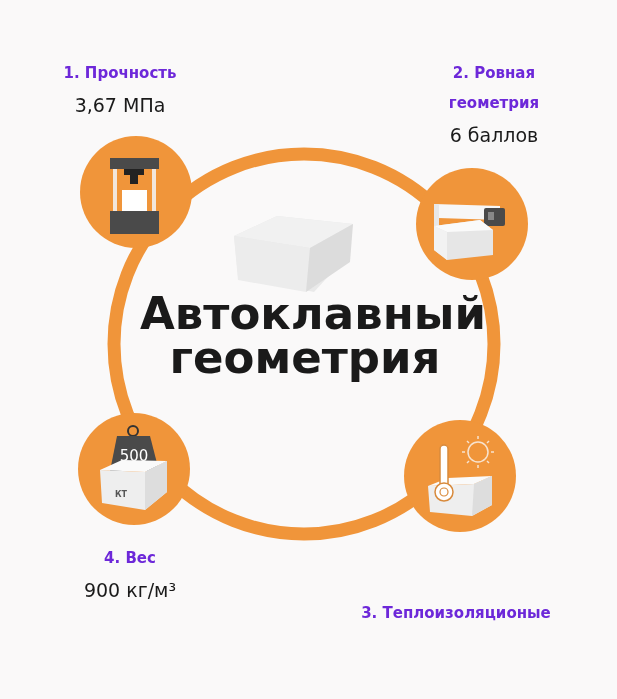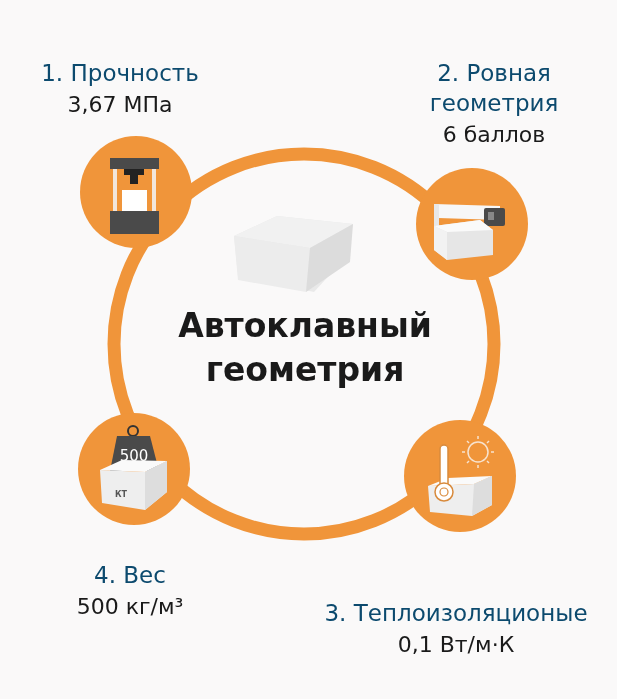--- a/index.html
+++ b/index.html
@@ -7,25 +7,25 @@
       width: 617px; height: 699px;
       background: #faf9f9;
       position: relative;
       overflow: hidden;
       font-family: "DejaVu Sans", sans-serif;
       color: #1a1a1a;
     }
     .stage { position: absolute; left: 0; top: 0; width: 617px; height: 699px; }
     svg.diagram { position: absolute; left: 0; top: 0; }
     .label { position: absolute; text-align: center; }
-    .label .title { font-weight: normal; font-size: 23px; line-height: 30px; color: #0c4a6e; }
-    .label .value { font-size: 22px; line-height: 30px; color: #1a1a1a; margin-top: 2px; }
+    .label .title { font-weight: bold; font-size: 15px; line-height: 30px; color: #6d28d9; }
+    .label .value { font-size: 19px; line-height: 30px; color: #1a1a1a; margin-top: 2px; }
     .center-title {
-      position: absolute; left: 140px; top: 304px; width: 330px;
-      text-align: center; font-weight: bold; font-size: 33px; line-height: 44px; color: #1a1a1a;
+      position: absolute; left: 140px; top: 292px; width: 330px;
+      text-align: center; font-weight: bold; font-size: 45px; line-height: 44px; color: #1a1a1a;
     }
   </style>
 </head>
 <body>
 
 <div class="stage">
 
   <svg class="diagram" width="617" height="699" viewBox="0 0 617 699">
 
     <circle cx="304" cy="344" r="190" fill="none" stroke="#F0953A" stroke-width="13"></circle>
@@ -101,23 +101,22 @@
     <div class="title">1. Прочность</div>
     <div class="value">3,67 МПа</div>
   </div>
 
   <div class="label" style="left:369px; top:58px; width:250px;">
     <div class="title">2. Ровная</div>
     <div class="title">геометрия</div>
     <div class="value">6 баллов</div>
   </div>
 
-  <div class="label" style="left:20px; top:560px; width:220px;">
+  <div class="label" style="left:20px; top:543px; width:220px;">
     <div class="title">4. Вес</div>
-    <div class="value">500 кг/м³</div>
+    <div class="value">900 кг/м³</div>
   </div>
 
   <div class="label" style="left:295px; top:563px; width:322px;margin-top:35px;">
     <div class="title">3. Теплоизоляционые</div>
-    <div class="value">0,1 Вт/м·К</div>
   </div>
 
 </div>
 
 </body></html>

